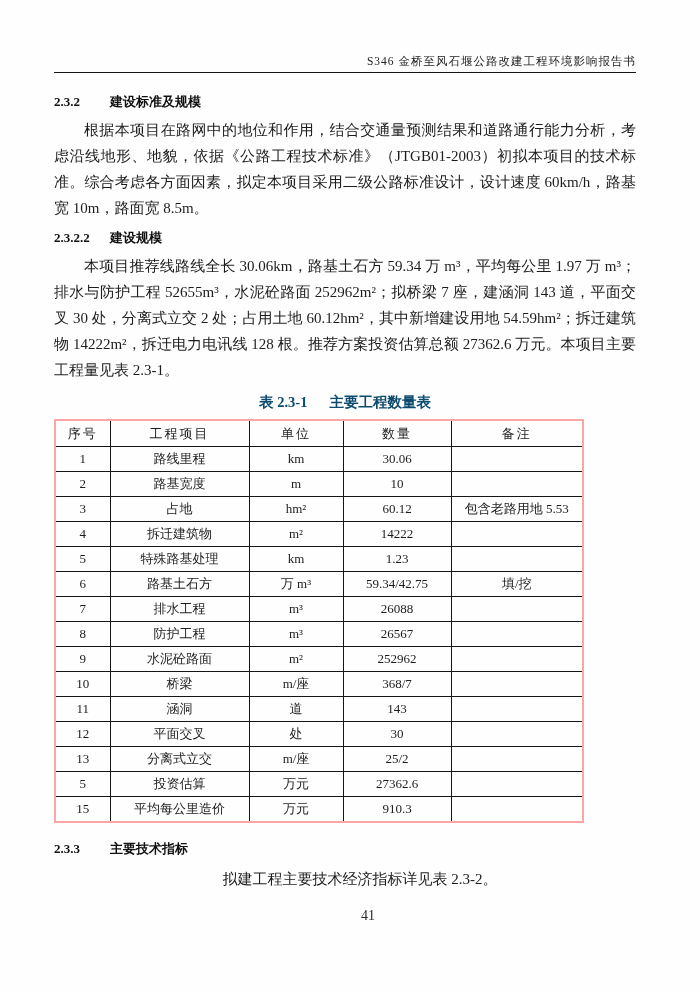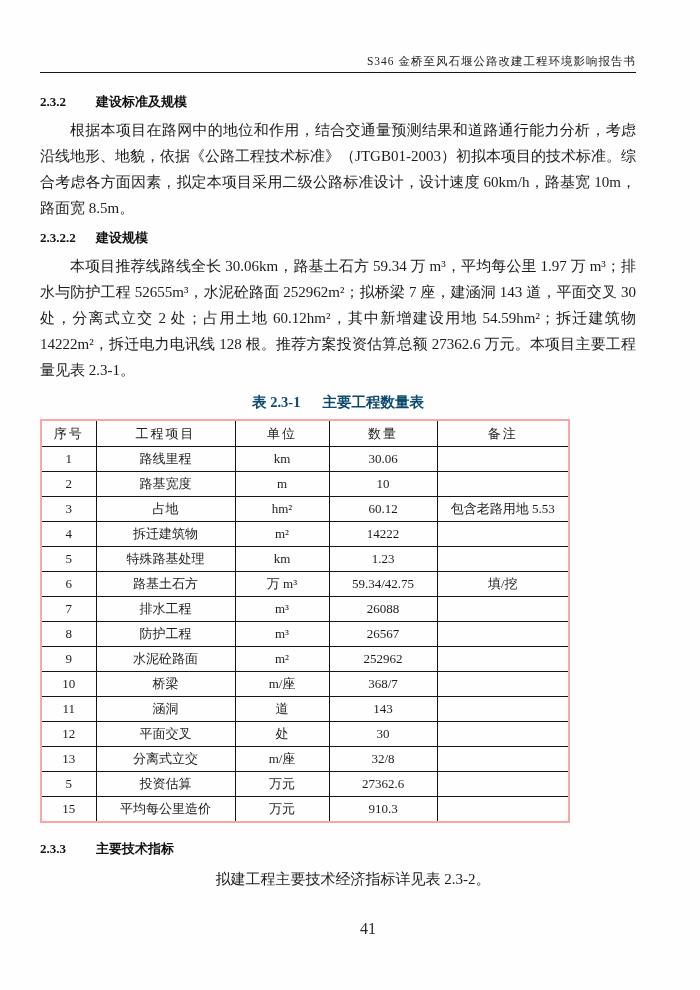--- a/index.html
+++ b/index.html
@@ -10,21 +10,21 @@
     color:#1c1c1c;
     -webkit-font-smoothing:antialiased;
   }
   .page{
     position:relative;
     width:700px;height:990px;
     background:#fefefe;
     overflow:hidden;
   }
   .content{
-    margin-left:40px;
+    margin-left:54px;
     margin-right:64px;
   }
   
   .header-title{
     padding-top:54px;
     text-align:right;
     font-size:11.5px;
     letter-spacing:1px;
     color:#222;
   }
@@ -84,24 +84,24 @@
   }
   table.qty th{height:25px;letter-spacing:2px;}
   col.c-seq{width:55px;}
   col.c-item{width:139px;}
   col.c-unit{width:94px;}
   col.c-qty{width:108px;}
   col.c-note{width:132px;}
   
   .page-number{
     position:absolute;
-    bottom:52px;
+    bottom:66px;
     left:0;right:0;
     text-align:center;
-    font-size:16px;
+    font-size:14px;
     color:#2a2a2a;
     padding-left:36px;
   }
 </style>
 </head>
 <body>
 
 <div class="page">
   <div class="content">
 
@@ -224,21 +224,21 @@
     <td>12</td>
     <td>平面交叉</td>
     <td>处</td>
     <td>30</td>
     <td></td>
   </tr>
           <tr>
     <td>13</td>
     <td>分离式立交</td>
     <td>m/座</td>
-    <td>32/8</td>
+    <td>25/2</td>
     <td></td>
   </tr>
           <tr>
     <td>5</td>
     <td>投资估算</td>
     <td>万元</td>
     <td>27362.6</td>
     <td></td>
   </tr>
           <tr>

